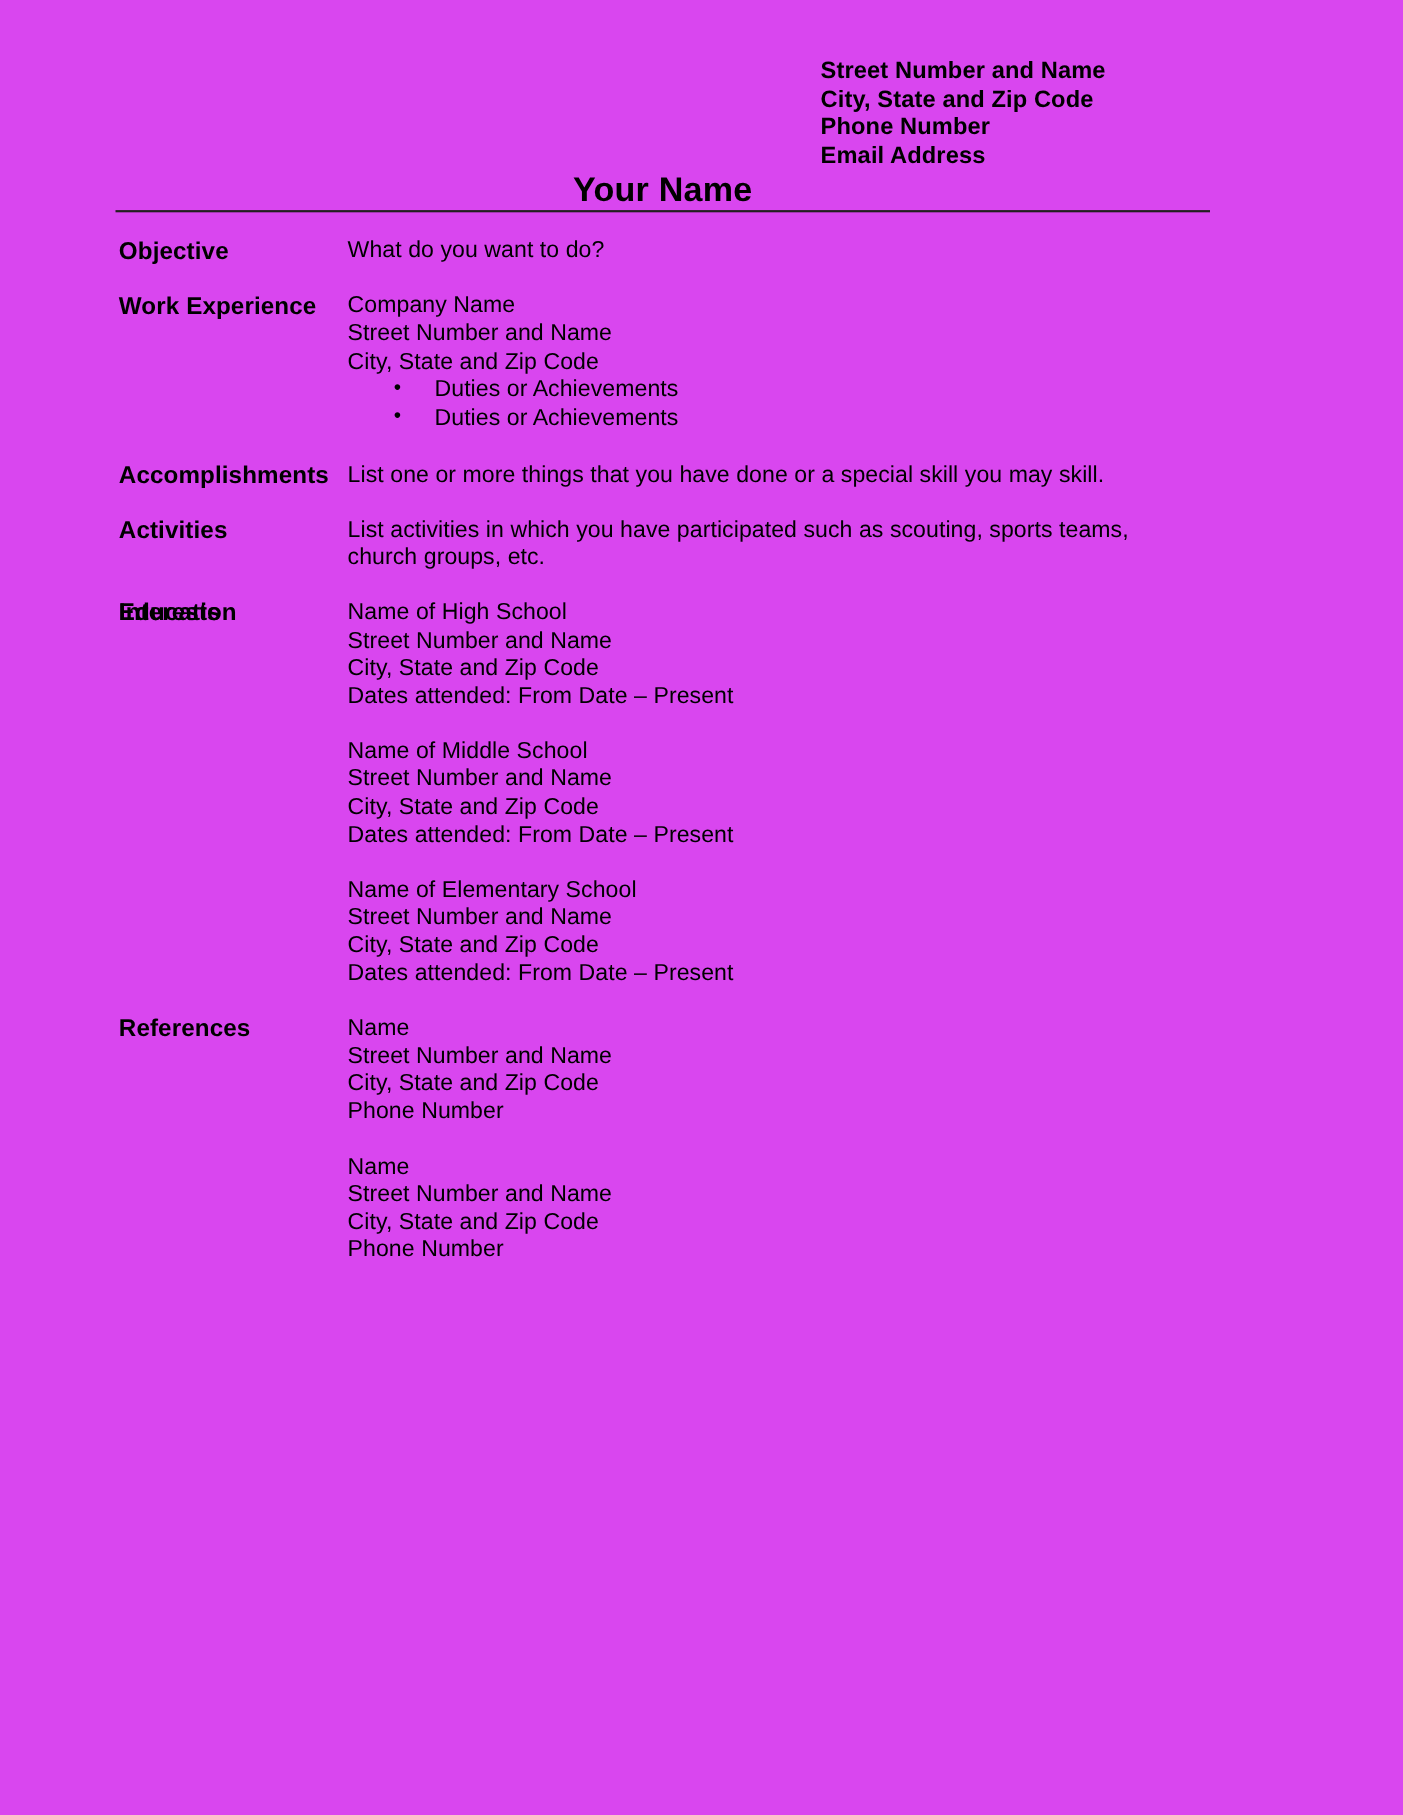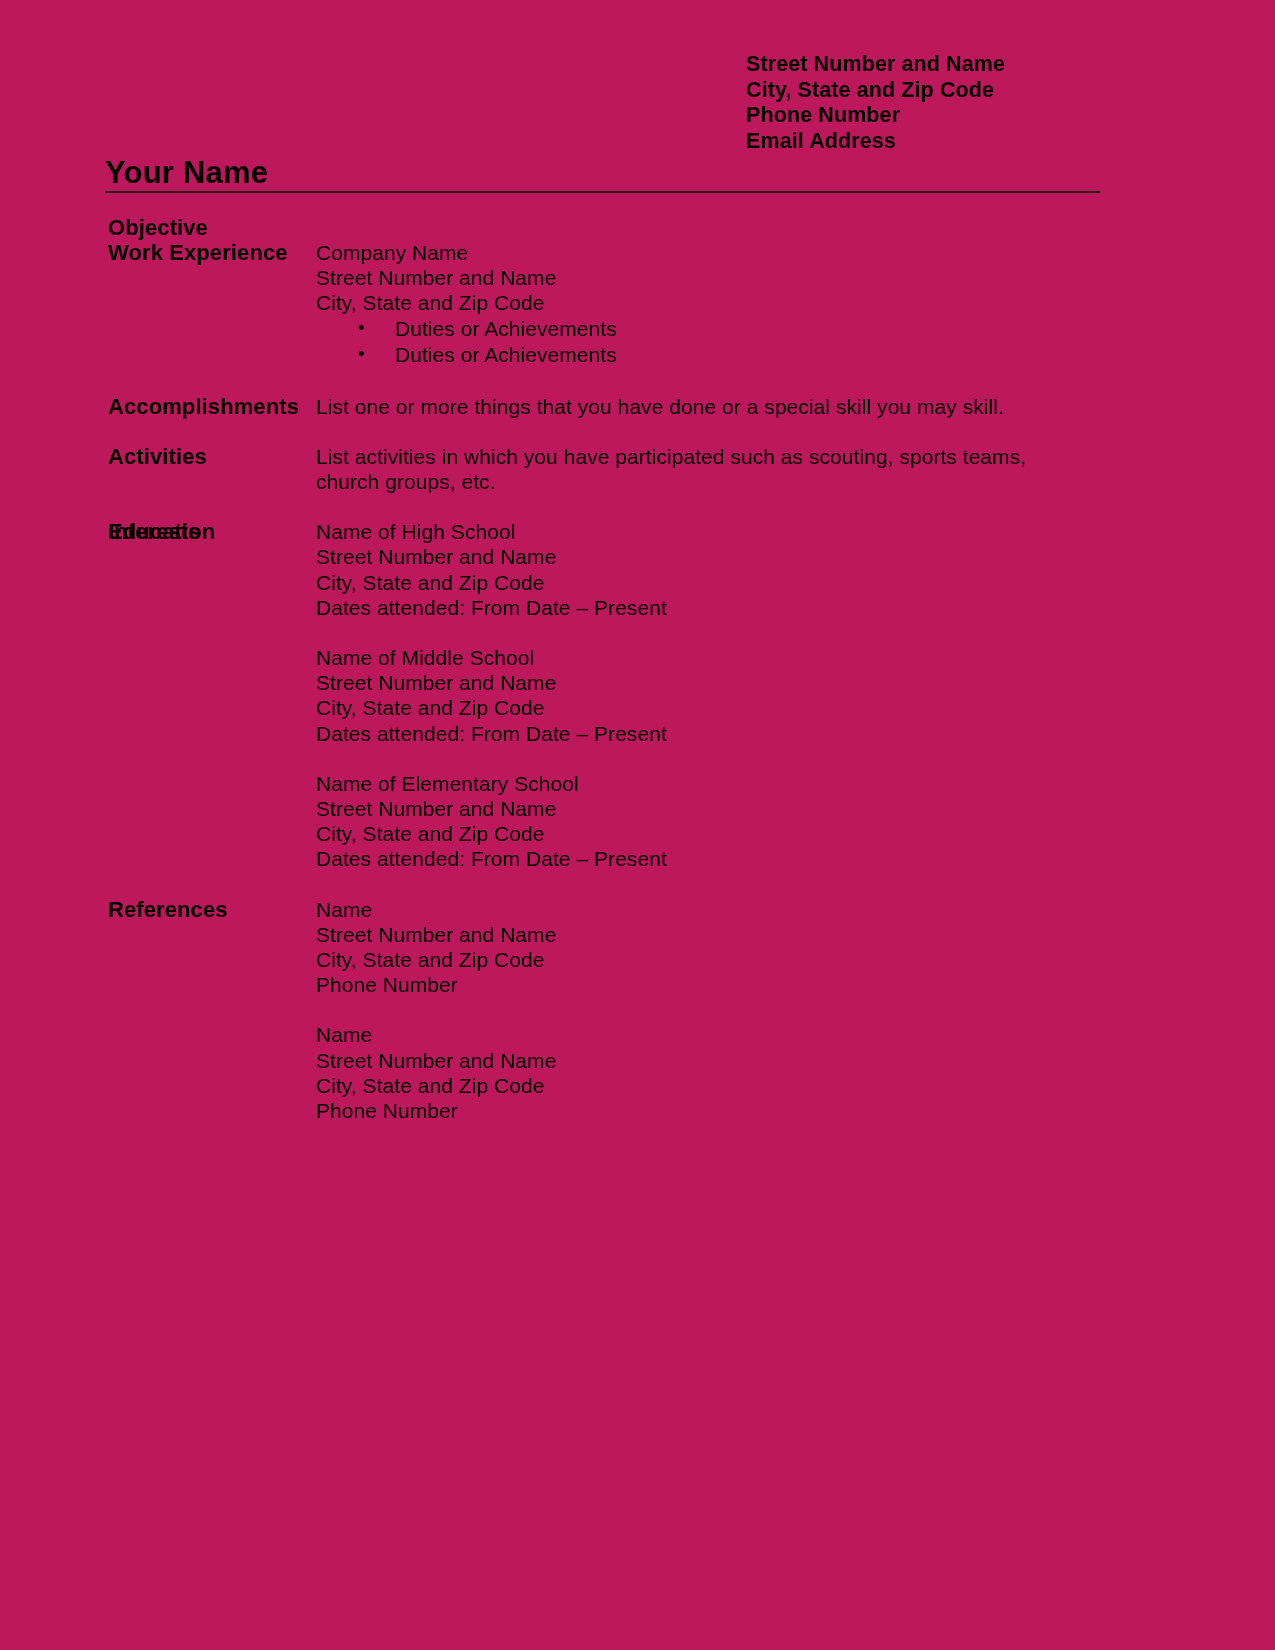--- a/index.html
+++ b/index.html
@@ -12,21 +12,21 @@
     height: 1650px;
     font-family: "Liberation Sans", sans-serif;
     color: #000000;
     position: relative;
     overflow: hidden;
   }
   .page {
     position: relative;
     width: 1275px;
     height: 1650px;
-    background: #be185d;
+    background: #d946ef;
   }
 
   
   .contact-header {
     position: absolute;
     left: 746px;
     top: 52px;
     font-size: 21.5px;
     font-weight: bold;
     line-height: 25.5px;
@@ -41,20 +41,21 @@
     left: 105px;
     top: 156px;
     width: 995px;
   }
   .name-title {
     font-size: 31px;
     font-weight: bold;
     line-height: 34px;
     letter-spacing: 0.2px;
     display: block;
+    text-align: center;
   }
   .name-rule {
     display: block;
     width: 995px;
     height: 0;
     border-bottom: 2.6px solid #231f20;
     margin-top: 1px;
   }
 
   
@@ -132,20 +133,23 @@
 
   <div class="name-block">
     <span class="name-title">Your Name</span>
     <span class="name-rule"></span>
   </div>
 
   <div class="resume-body">
 
     <div class="row">
       <span class="row-label">Objective</span>
+      <div class="row-content">
+        <span class="line">What do you want to do?</span>
+      </div>
     </div>
 
     <div class="row">
       <span class="row-label">Work Experience</span>
       <div class="row-content">
         <span class="line">Company Name</span>
         <span class="line">Street Number and Name</span>
         <span class="line">City, State and Zip Code</span>
         <ul class="bullets">
           <li class="bullet-item">Duties or Achievements</li>

